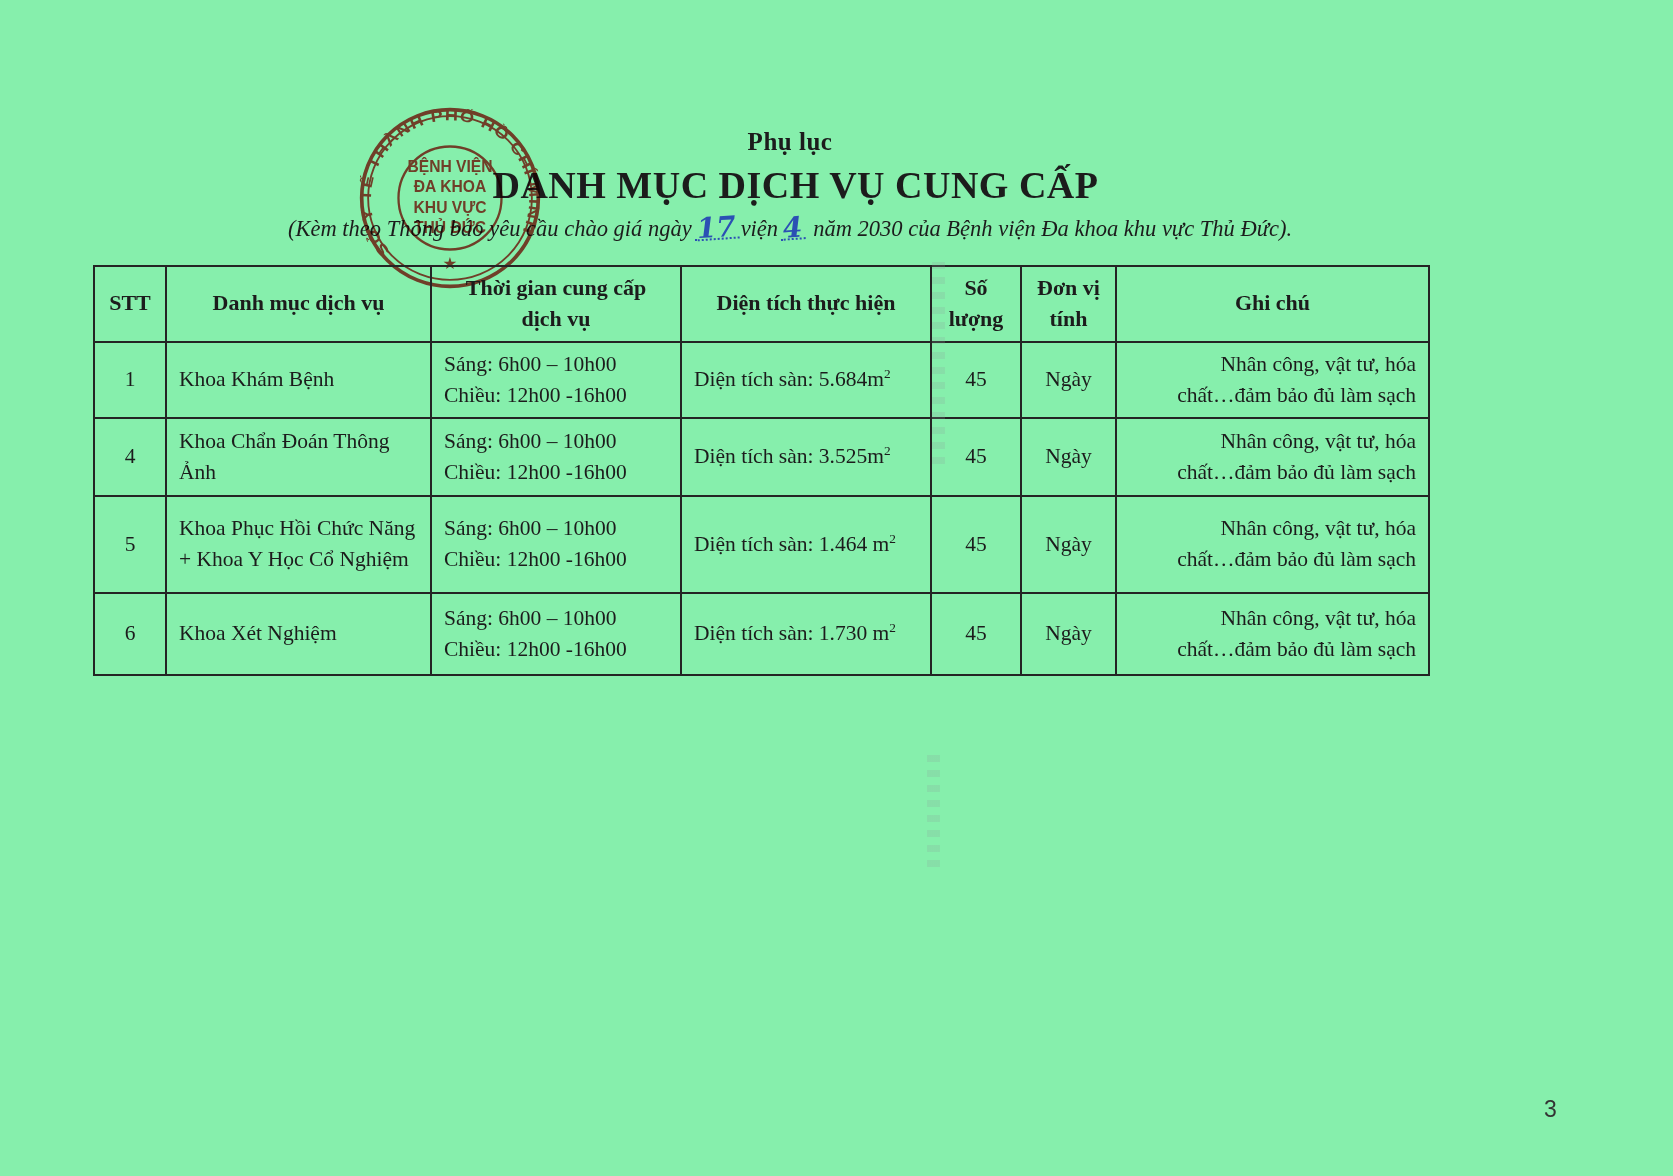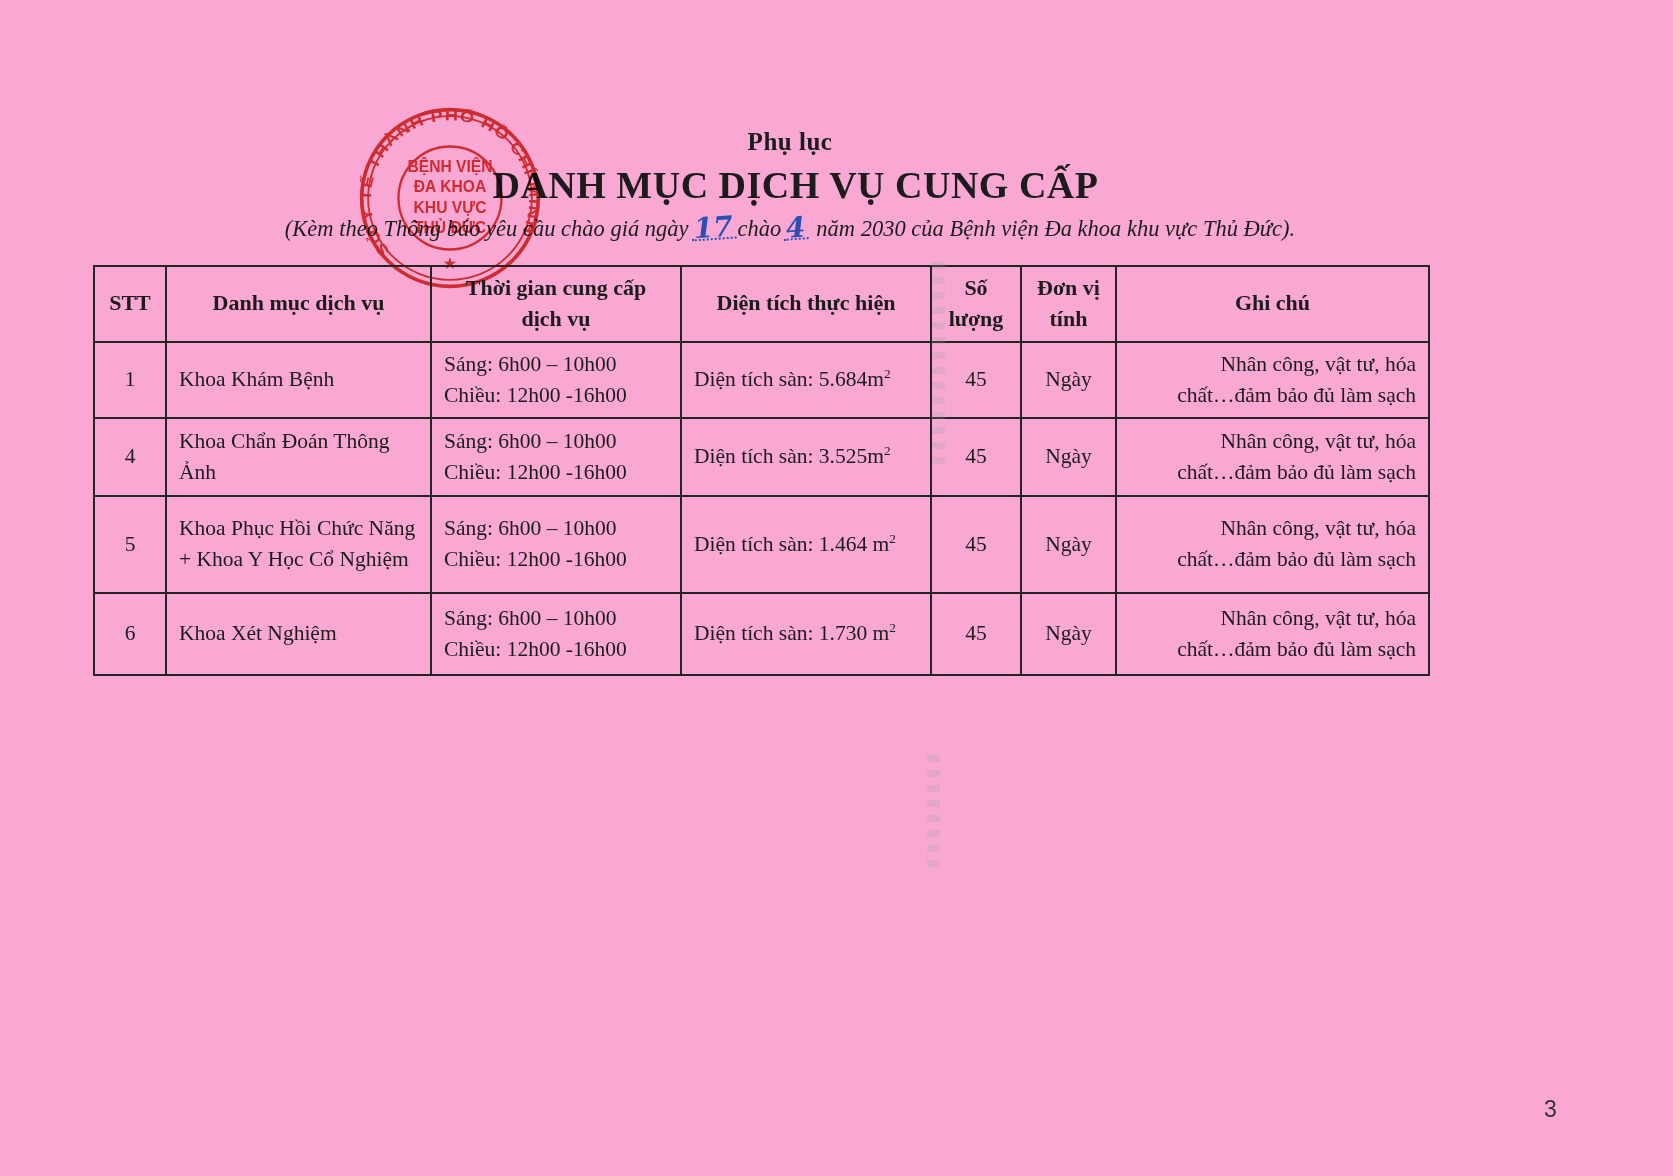--- a/index.html
+++ b/index.html
@@ -1,20 +1,20 @@
 <!DOCTYPE html>
 <html><head>
 <meta charset="utf-8">
 <style>
   * { margin:0; padding:0; box-sizing:border-box; }
   html,body { background:#ffffff; }
   .page {
     position:relative;
     width:1673px; height:1176px;
-    background:#f9a8d4;
+    background:#86efac;
     font-family:"Liberation Serif","DejaVu Serif",serif;
     color:#1c1c1c;
     overflow:hidden;
   }
 
   
   .doc-header {
     position:absolute; top:128px; left:0; width:1580px;
     text-align:center;
   }
@@ -92,21 +92,21 @@
   }
 </style>
 </head>
 <body>
 
 <div class="page">
 
   <div class="doc-header">
     <div class="title-small">Phụ lục</div>
     <div class="title-main">DANH MỤC DỊCH VỤ CUNG CẤP</div>
-    <div class="subtitle"><span>(Kèm theo Thông báo yêu cầu chào giá ngày</span><span class="handwritten">17</span><span>chào</span><span class="handwritten">4</span>
+    <div class="subtitle"><span>(Kèm theo Thông báo yêu cầu chào giá ngày</span><span class="handwritten">17</span><span>viện</span><span class="handwritten">4</span>
       <span>năm 2030 của Bệnh viện Đa khoa khu vực Thủ Đức).</span>
     </div>
   </div>
 
   <svg class="stamp" viewBox="0 0 200 200">
     <circle cx="100" cy="100" r="96" fill="none" stroke="#d0342c" stroke-width="4"></circle>
     <circle cx="100" cy="100" r="89" fill="none" stroke="#d0342c" stroke-width="2"></circle>
     <circle cx="100" cy="100" r="56" fill="none" stroke="#d0342c" stroke-width="2.5"></circle>
     <path id="stamp-arc" d="M 35 158 A 86 86 0 1 1 165 158" fill="none"></path>
     <text font-size="16.5" fill="#d0342c" letter-spacing="1">

